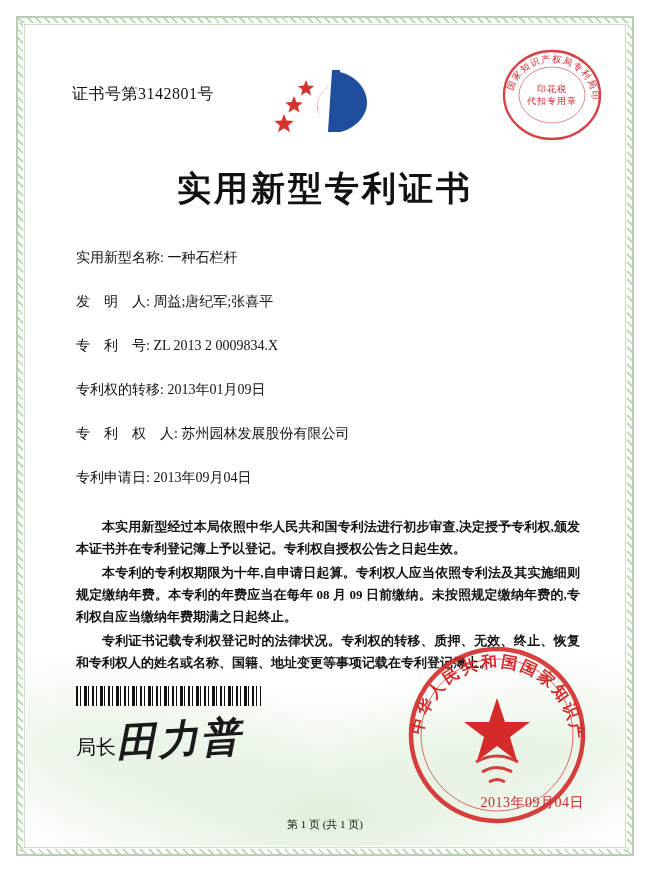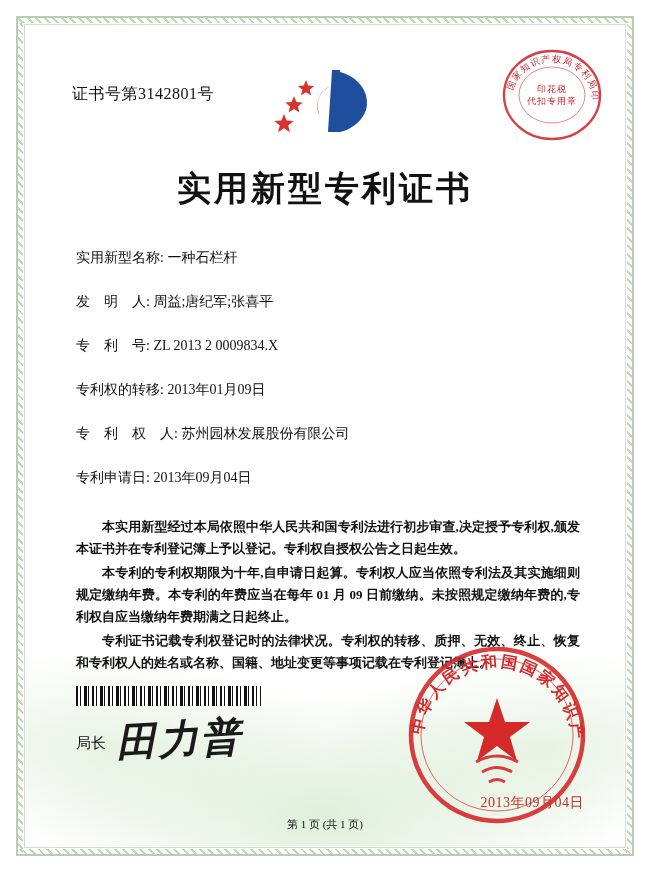--- a/index.html
+++ b/index.html
@@ -185,21 +185,21 @@
     background:
       repeating-linear-gradient(90deg,
         #111 0 2px, #fff 2px 4px, #111 4px 5px, #fff 5px 8px,
         #111 8px 11px, #fff 11px 12px, #111 12px 13px, #fff 13px 16px);
   }
 
   .signature-line {
     position: absolute;
     left: 36px;
     top: 700px;
-    font-size: 15px;
+    font-size: 20px;
     color: #111;
   }
   .signature-name {
     position: absolute;
     left: 76px;
     top: 678px;
     font-size: 40px;
     color: #1a1a1a;
     font-family: "Liberation Serif", serif;
     font-style: italic;
@@ -301,21 +301,21 @@
         <span class="field-value">苏州园林发展股份有限公司</span>
       </div>
       <div class="field-row">
         <span class="field-label">专利申请日:</span>
         <span class="field-value">2013年09月04日</span>
       </div>
     </div>
 
     <div class="body-text">
       <p>本实用新型经过本局依照中华人民共和国专利法进行初步审查,决定授予专利权,颁发本证书并在专利登记簿上予以登记。专利权自授权公告之日起生效。</p>
-      <p>本专利的专利权期限为十年,自申请日起算。专利权人应当依照专利法及其实施细则规定缴纳年费。本专利的年费应当在每年 01 月 09 日前缴纳。未按照规定缴纳年费的,专利权自应当缴纳年费期满之日起终止。</p>
+      <p>本专利的专利权期限为十年,自申请日起算。专利权人应当依照专利法及其实施细则规定缴纳年费。本专利的年费应当在每年 08 月 09 日前缴纳。未按照规定缴纳年费的,专利权自应当缴纳年费期满之日起终止。</p>
       <p>专利证书记载专利权登记时的法律状况。专利权的转移、质押、无效、终止、恢复和专利权人的姓名或名称、国籍、地址变更等事项记载在专利登记簿上。</p>
     </div>
 
     <div class="barcode"></div>
 
     <div class="signature-line">局长</div>
     <div class="signature-name">田力普</div>
 
     <div class="round-seal">
       <svg viewBox="0 0 182 182" width="182" height="182">

